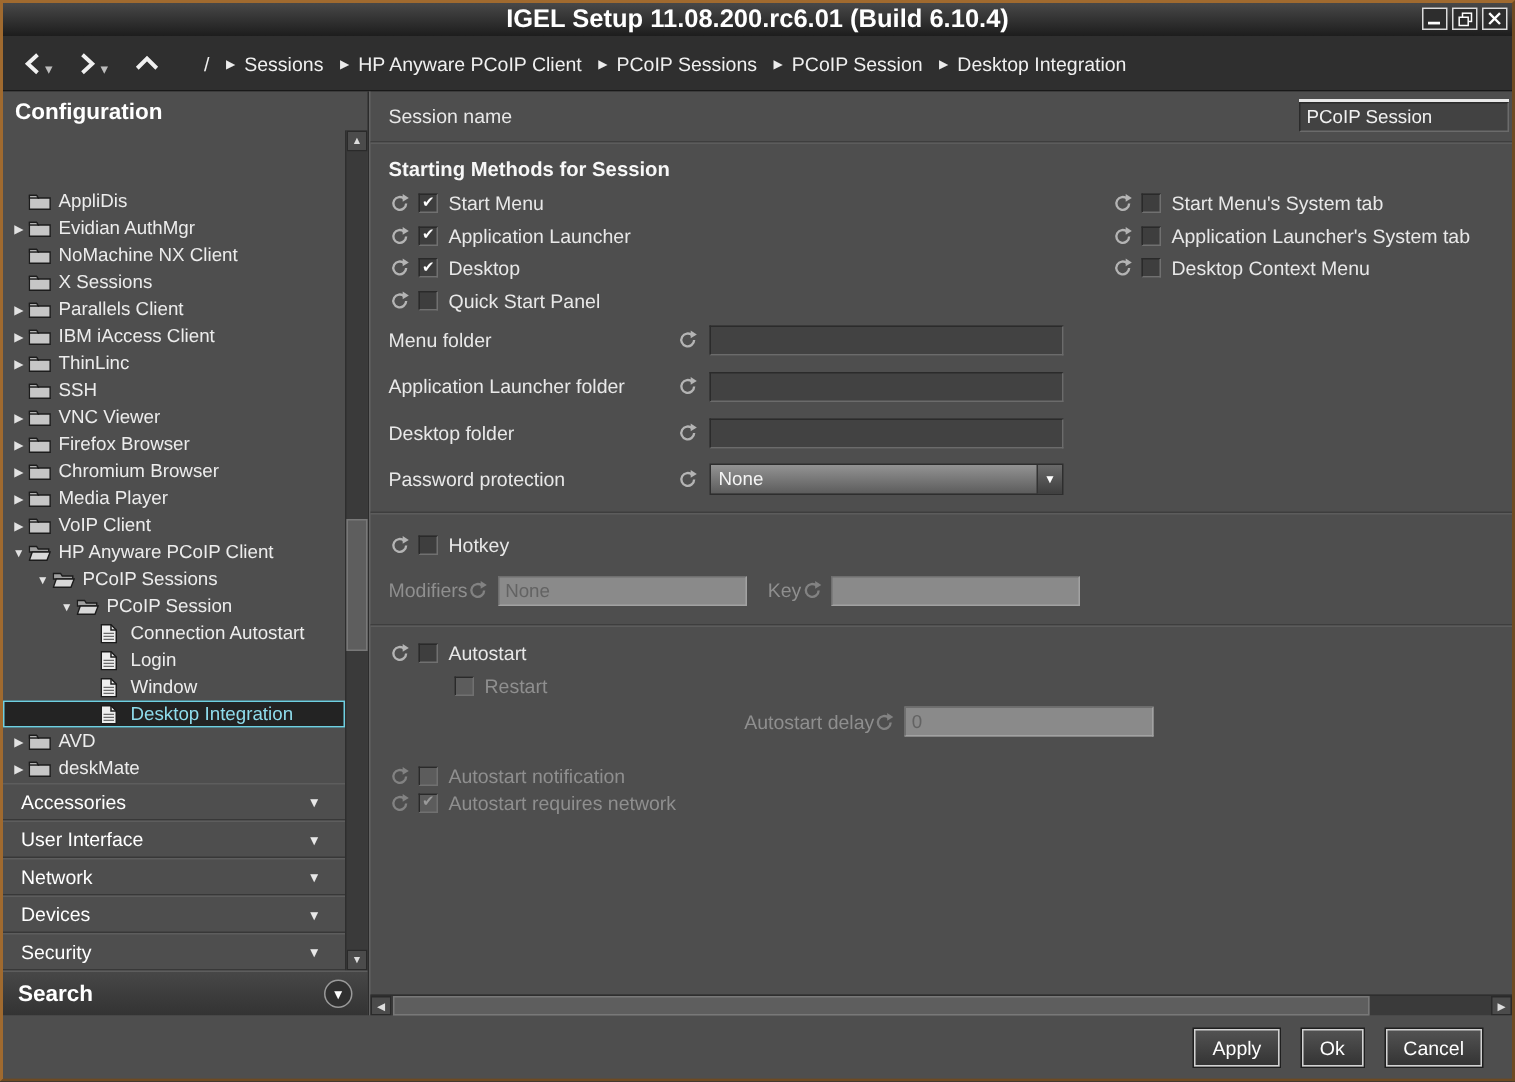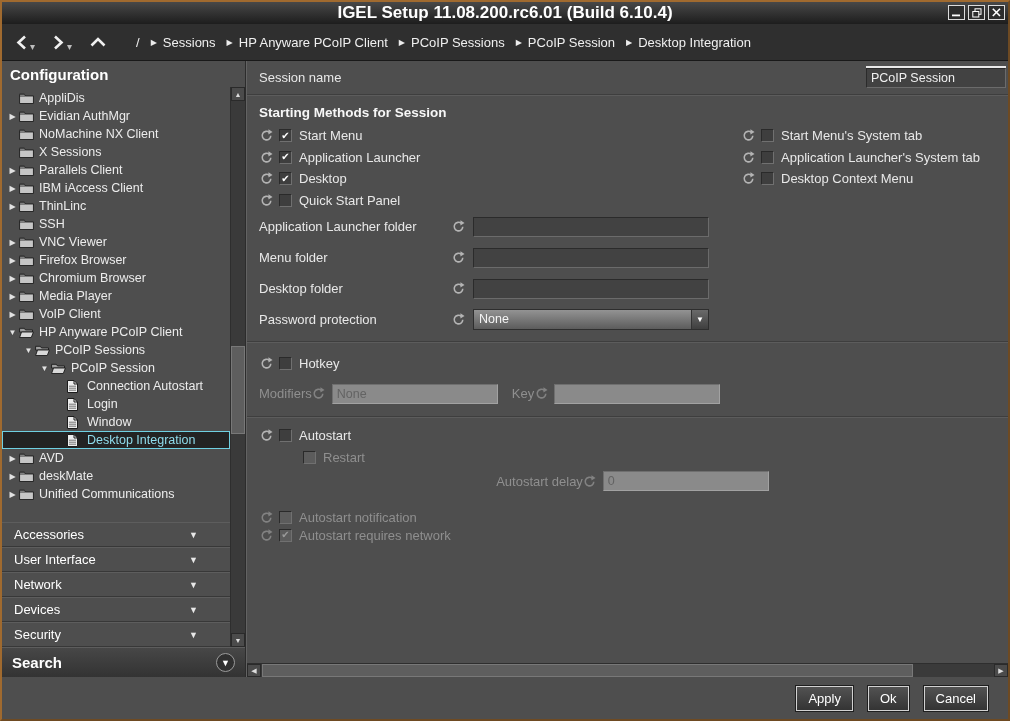--- a/index.html
+++ b/index.html
@@ -25,21 +25,21 @@
   .sb-header{height:26px;flex:0 0 auto;font-size:15px;font-weight:bold;color:#fff;padding:5px 0 0 8px;}
   .sb-scrollwrap{flex:1;display:flex;min-height:0;}
   .sb-content{flex:1;display:flex;flex-direction:column;min-width:0;}
   .tree{flex:1;overflow:hidden;padding-top:2px;}
   .tree-row{height:18px;display:flex;align-items:center;color:#ececec;font-size:12.5px;white-space:nowrap;border:1px solid transparent;}
   .tree-row.selected{background:#232323;border-color:#6fd0e2;color:#8fdcec;}
   .tw{width:13px;font-size:8px;color:#e2e2e2;text-align:center;flex:0 0 auto;}
   .ticon{width:18px;display:flex;align-items:center;flex:0 0 auto;}
   .tlabel{margin-left:2px;}
   .sections{flex:0 0 auto;}
-  .section-row{height:25px;display:flex;align-items:center;justify-content:space-between;padding:0 32px 0 12px;color:#fff;font-size:13px;border-top:1px solid #5d5d5d;border-bottom:1px solid #383838;}
+  .section-row{height:25px;display:flex;align-items:center;justify-content:space-between;padding:0 16px 0 12px;color:#fff;font-size:13px;border-top:1px solid #5d5d5d;border-bottom:1px solid #383838;}
   .section-arrow{font-size:9px;color:#e8e8e8;}
   .search-row{height:30px;flex:0 0 auto;display:flex;align-items:center;justify-content:space-between;padding:0 10px;background:linear-gradient(#474747,#333);border-top:1px solid #5d5d5d;}
   .search-label{font-size:15px;font-weight:bold;color:#fff;}
   .search-btn{width:19px;height:19px;border-radius:50%;background:#303030;border:1px solid #9a9a9a;display:flex;align-items:center;justify-content:center;color:#fff;font-size:9px;}
   
   .vscroll{width:15px;flex:0 0 auto;display:flex;flex-direction:column;background:#3a3a3a;border-left:1px solid #2e2e2e;}
   .sb-btn{height:14px;background:#4b4b4b;border:1px solid #2a2a2a;color:#ddd;font-size:7px;display:flex;align-items:center;justify-content:center;flex:0 0 auto;}
   .v-track{flex:1;position:relative;}
   .v-thumb{position:absolute;left:0;right:0;top:46%;height:88px;background:#5e5e5e;border:1px solid #787878;}
   .hscroll{height:14px;flex:0 0 auto;display:flex;background:#3a3a3a;border-top:1px solid #2e2e2e;}
@@ -152,21 +152,21 @@
     </span>
   </div>
 
   <div class="app-body">
 
     <div class="sidebar">
       <div class="sb-header">Configuration</div>
       <div class="sb-scrollwrap">
         <div class="sb-content">
           <div class="tree" id="tree">
-              <div class="tree-row" style="padding-left: 3px;">
+              <div class="tree-row" style="padding-left: 3px; margin-top: 36px;">
                 <span class="tw"></span>
                 <span class="ticon">
                   <svg width="15" height="12" viewBox="0 0 16 13">
                     <path d="M0.5 2.5h5.2l1.2 1.8H15.5v8.2H0.5z" fill="#c6c6c6" stroke="#1c1c1c"></path>
                     <path d="M0.5 2.5h5.2l1.2 1.8H0.5z" fill="#e2e2e2" stroke="#1c1c1c"></path>
                   </svg>
                 </span>
                 <span class="tlabel">AppliDis</span>
               </div>
               <div class="tree-row" style="padding-left: 3px;">
@@ -514,31 +514,31 @@
                 </svg>
               </span>
               <span class="cb"></span>
               <span class="cb-label">Desktop Context Menu</span>
             </div>
           </div>
       </div>
 
       <div id="folder-fields" style="display:flex;flex-direction:column;flex:0 0 auto;">
           <div class="field-row">
-            <span class="f-label">Application Launcher folder</span>
+            <span class="f-label">Menu folder</span>
             <span class="reset">
               <svg width="13" height="13" viewBox="0 0 14 14">
                 <path d="M11.6 7.2a4.6 4.6 0 1 1-1.4-3.4" fill="none" stroke="#b4b4b4" stroke-width="1.7"></path>
                 <path d="M9.1 0.3 L13.5 3.3 L9.1 5.9 Z" fill="#b4b4b4"></path>
               </svg>
             </span>
             <input class="field" style="">
           </div>
           <div class="field-row">
-            <span class="f-label">Menu folder</span>
+            <span class="f-label">Application Launcher folder</span>
             <span class="reset">
               <svg width="13" height="13" viewBox="0 0 14 14">
                 <path d="M11.6 7.2a4.6 4.6 0 1 1-1.4-3.4" fill="none" stroke="#b4b4b4" stroke-width="1.7"></path>
                 <path d="M9.1 0.3 L13.5 3.3 L9.1 5.9 Z" fill="#b4b4b4"></path>
               </svg>
             </span>
             <input class="field" style="">
           </div>
           <div class="field-row">
             <span class="f-label">Desktop folder</span>

